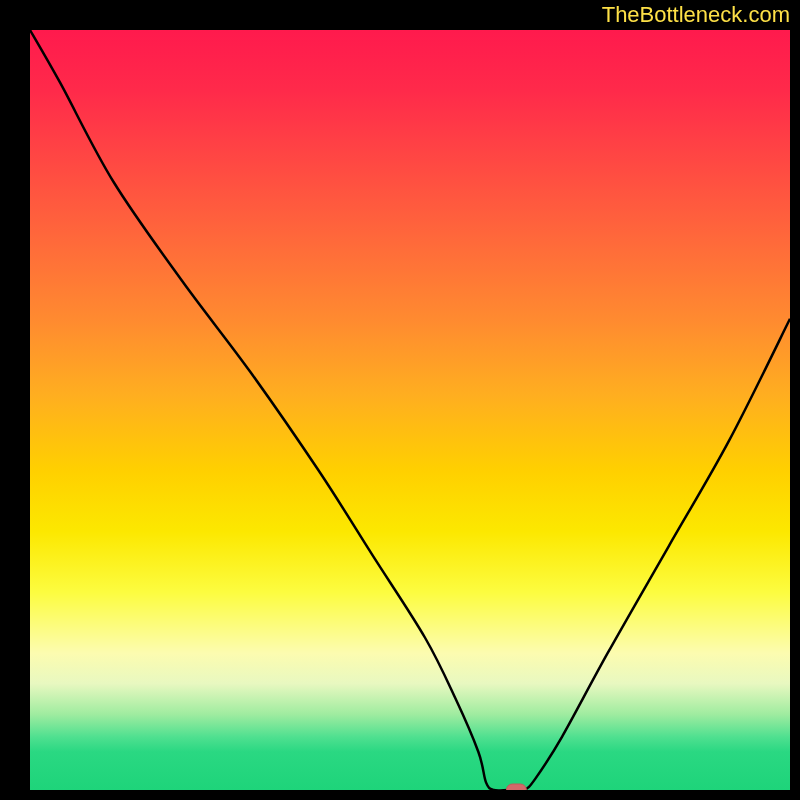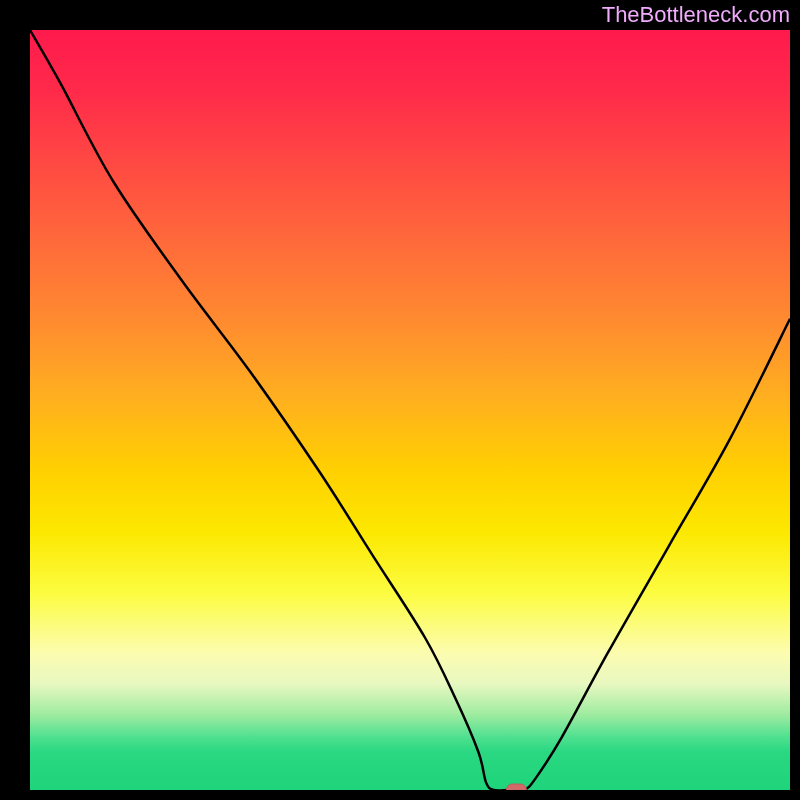--- a/index.html
+++ b/index.html
@@ -13,21 +13,21 @@
   }
   .chart-container {
     position: relative;
     width: 800px;
     height: 800px;
   }
   .watermark {
     position: absolute;
     top: 2px;
     right: 10px;
-    color: #f0abfc;
+    color: #fde047;
     font-size: 22px;
     font-weight: 500;
     z-index: 10;
     font-family: Arial, sans-serif;
   }
   
   .plot-area {
     position: absolute;
     left: 30px;
     top: 30px;

